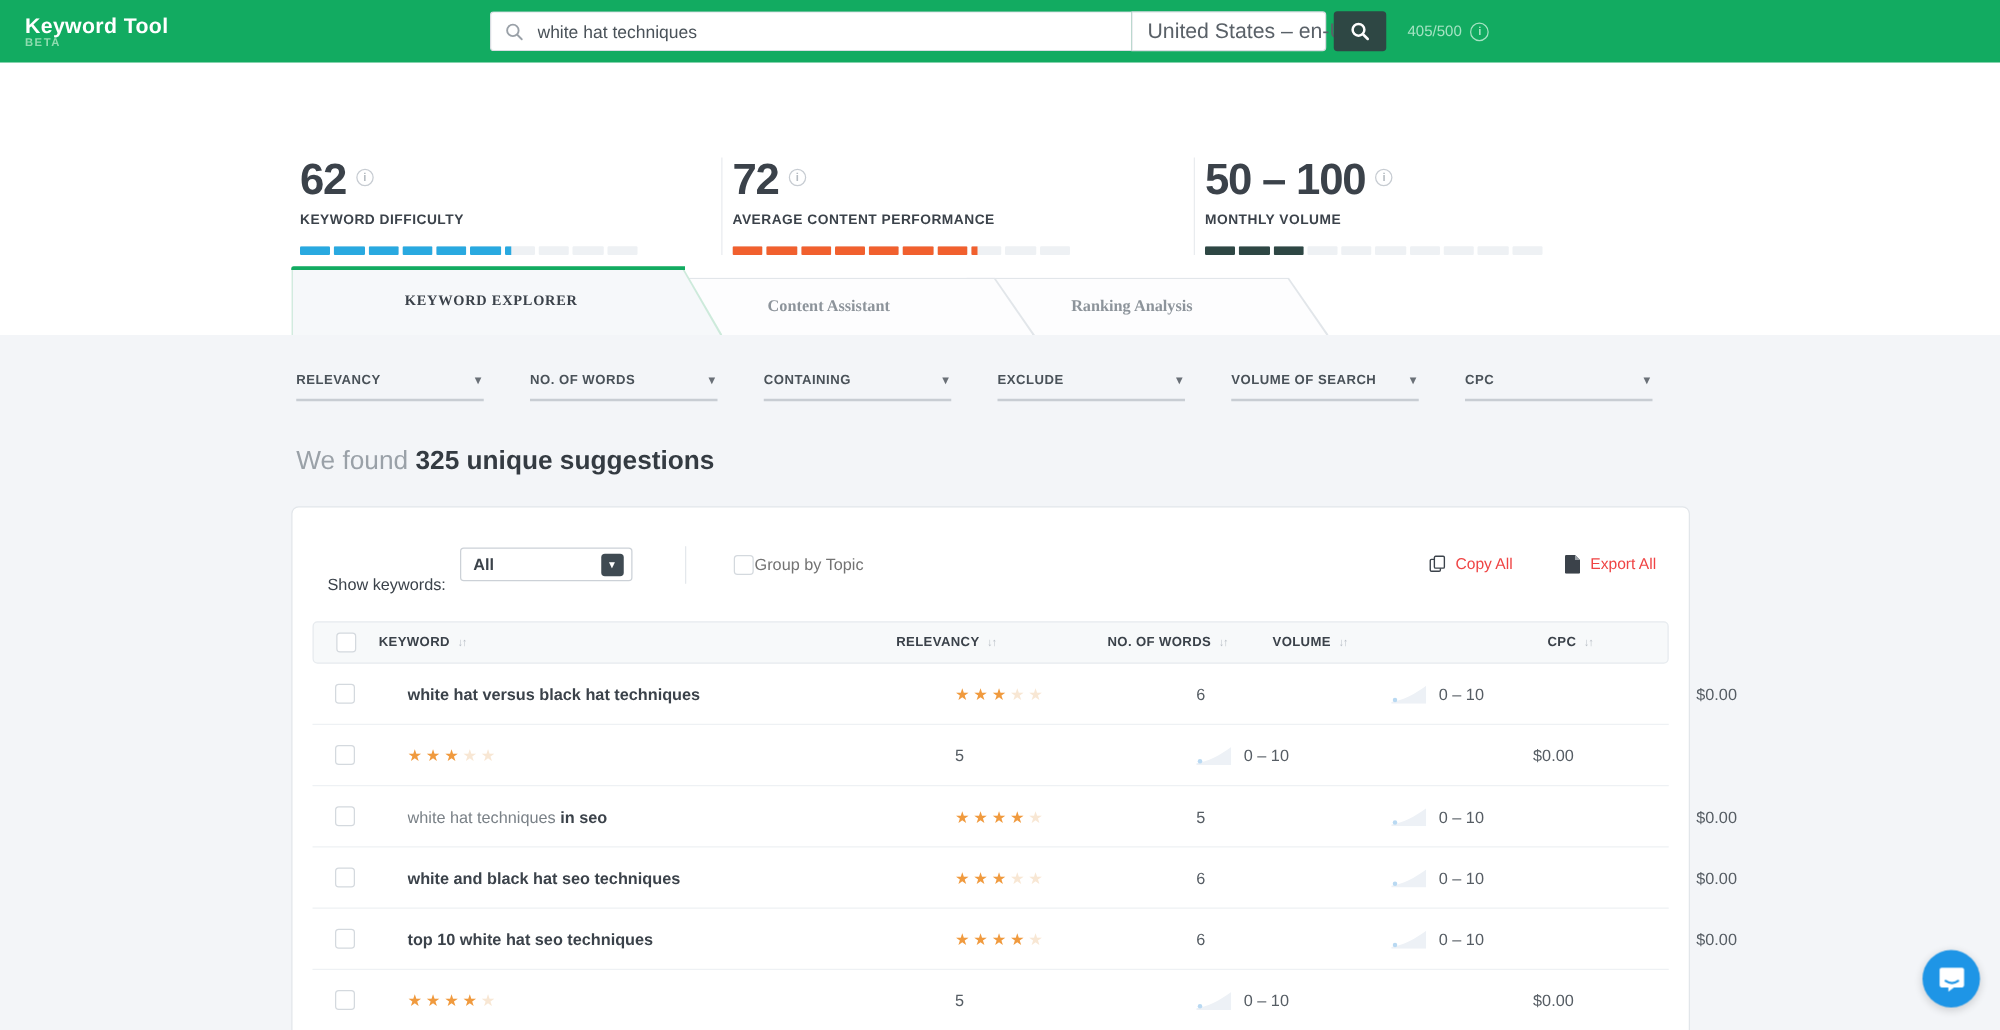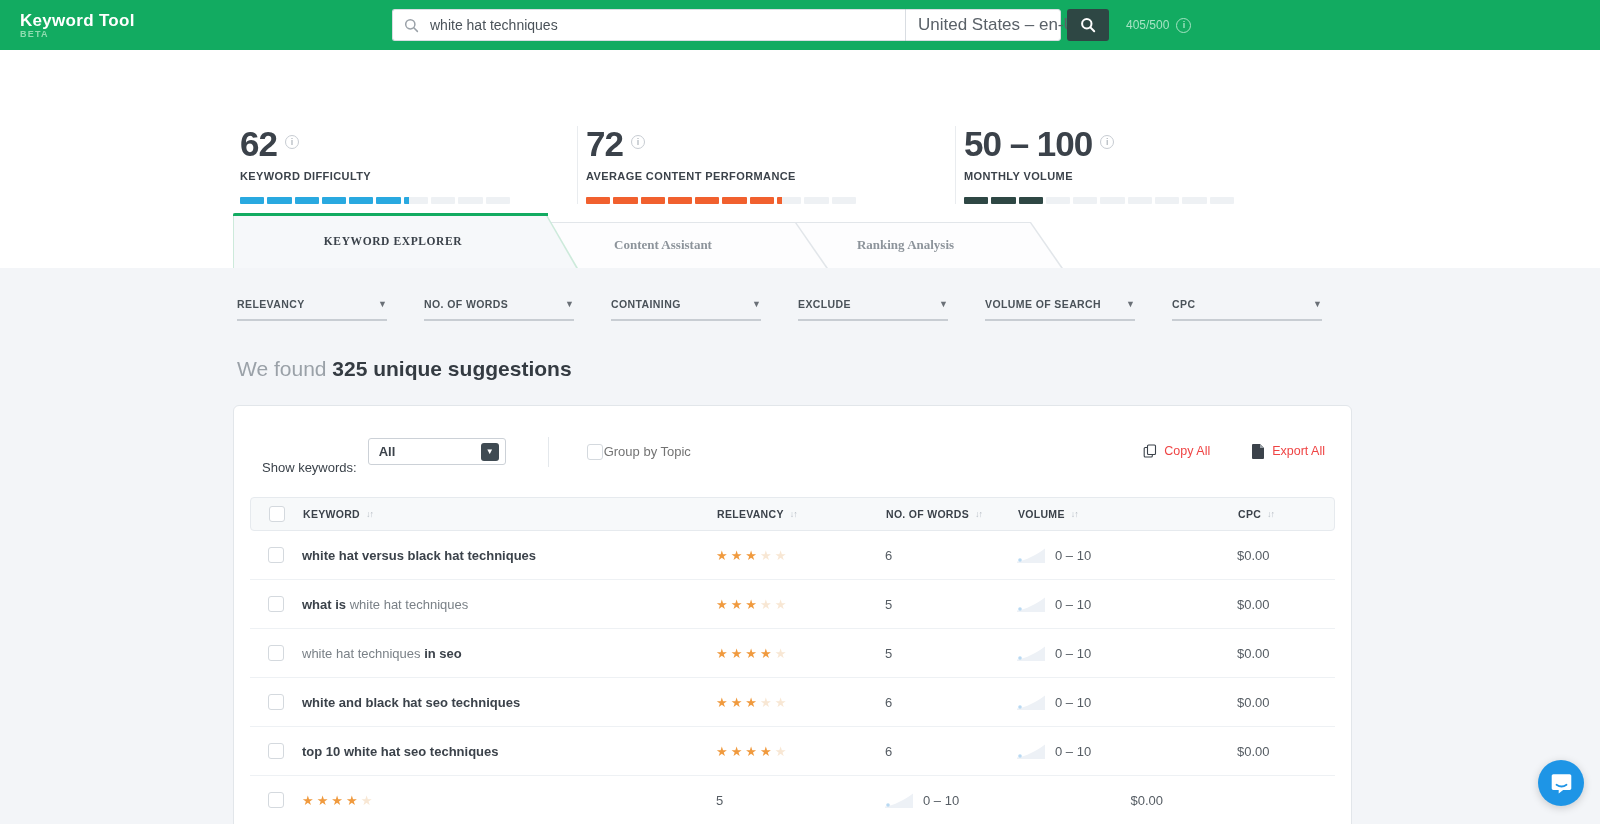--- a/index.html
+++ b/index.html
@@ -77,21 +77,21 @@
   .toolbar-actions { margin-left:auto; display:flex; gap:30px; }
   .action { display:flex; align-items:flex-start; gap:7px; font-size:12.5px; color:#ef4444; cursor:pointer; background:none; border:none; font-family:"Liberation Sans",sans-serif; padding:0;margin-left:12px; }
 
   .table { margin:6px 16px 0; }
   .grid { display:grid; grid-template-columns:52px 414px 169px 132px 220px 1fr; align-items:center; }
   .thead { background:#f7f9fa; border:1px solid #e6eaee; border-radius:4px; height:34px; font-size:10.5px; font-weight:700; color:#3b424a; letter-spacing:.3px; }
   .th { display:flex; align-items:center; cursor:pointer; }
   .th-cpc { justify-content:flex-end; padding-right:60px; }
   .sort-icon { color:#b9bfc6; font-size:9px; margin-left:6px; letter-spacing:-1px; font-weight:400; }
   .cell-check { padding-left:18px; }
-  .trow { height:49px; border-bottom:1px solid #eef1f4; font-size:13px; }
+  .trow { height:49px; border-bottom:1px solid #eef1f4; font-size:13px;gap:24px; }
   .kw { white-space:nowrap; overflow:hidden; }
   .kw .b { font-weight:700; color:#3b424a; }
   .kw .n { color:#7a8187; }
   .stars { letter-spacing:3px; font-size:13px; }
   .stars .on { color:#f09a3e; }
   .stars .off { color:#f8e7d4; }
   .words { color:#565d64; }
   .vol { display:flex; align-items:center; gap:10px; color:#565d64; }
   .cpc { text-align:right; padding-right:74px; color:#565d64; }
 
@@ -350,21 +350,20 @@
                 <circle cx="3" cy="13" r="1.8" fill="#b9d9f2"></circle>
               </svg>
       <span>0 – 10</span>
     </div>
     <div class="cpc">$0.00</div>
   </div>
           <div class="grid trow">
     <div class="cell-check">
               <div class="checkbox"></div>
             </div>
-    <div class="kw"><span class="b">what is </span><span class="n">white hat techniques</span></div>
     <div class="stars"><span class="on">★</span><span class="on">★</span><span class="on">★</span><span class="off">★</span><span class="off">★</span></div>
     <div class="words">5</div>
     <div class="vol">
       <svg width="28" height="16" viewBox="0 0 28 16">
                 <path d="M0 16 L0 14.5 C9 13.5 19 8 28 1.5 L28 16 Z" fill="#edf1f6"></path>
                 <circle cx="3" cy="13" r="1.8" fill="#b9d9f2"></circle>
               </svg>
       <span>0 – 10</span>
     </div>
     <div class="cpc">$0.00</div>

